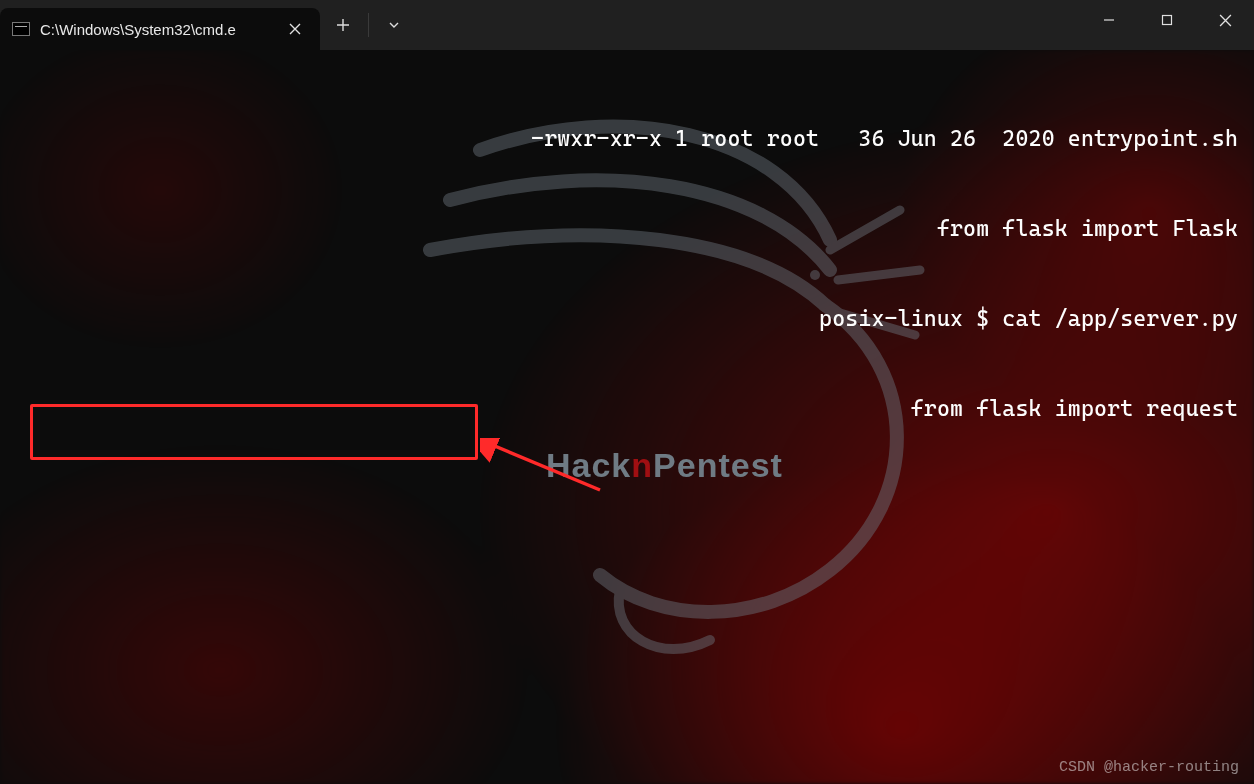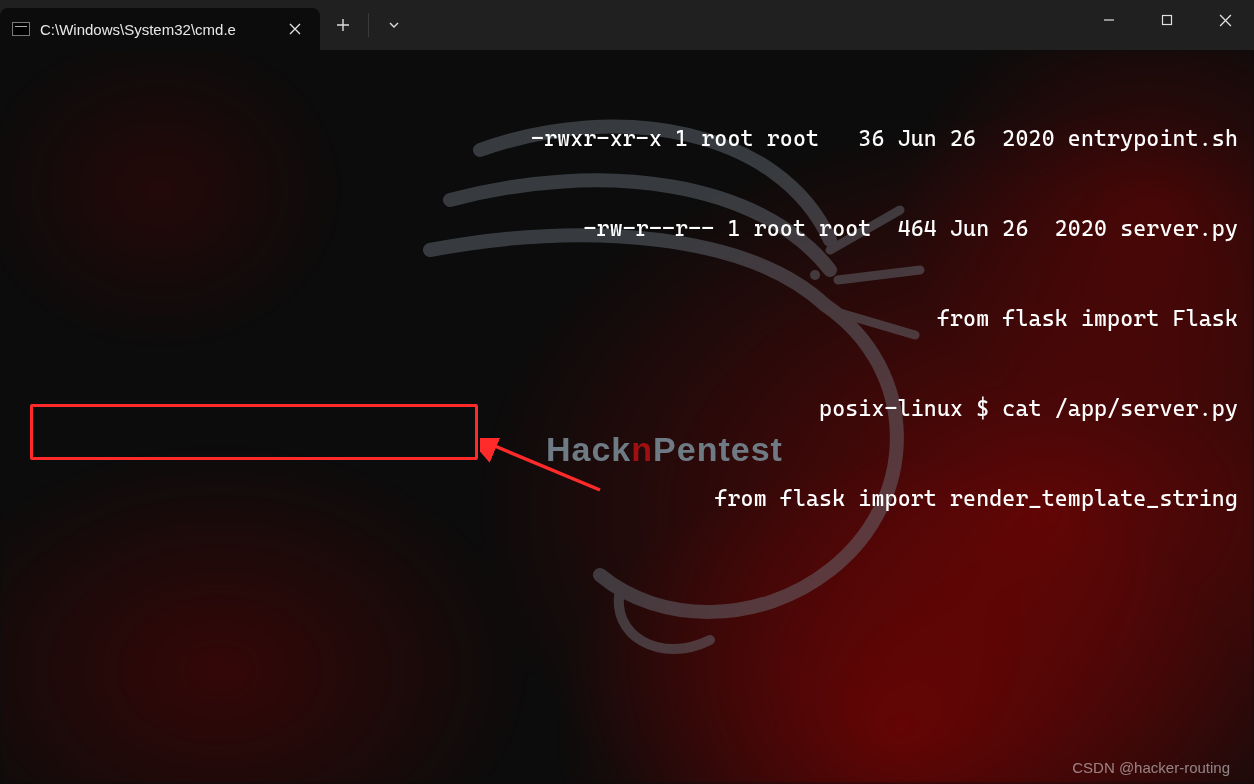--- a/index.html
+++ b/index.html
@@ -73,21 +73,21 @@
       radial-gradient(520px 380px at 220px 620px, rgba(120,0,0,0.42), transparent 60%),
       radial-gradient(300px 260px at 160px 140px, rgba(110,0,0,0.28), transparent 62%),
       radial-gradient(420px 360px at 1150px 160px, rgba(150,0,0,0.4), transparent 60%);
     filter: blur(2px);
     opacity:0.9;
   }
   .dragon {
     position:absolute; left:360px; top:20px; width:620px; height:620px; opacity:0.55;
   }
   .brand {
-    position:absolute; left:546px; top:380px; font-family: "Segoe UI", sans-serif;
+    position:absolute; left:546px; top:396px; font-family: "Segoe UI", sans-serif;
     font-size:34px; font-weight:600; letter-spacing:1px; color:#6f7b84;
   }
   .brand .n { color:#a00f12; }
 
   .term {
     position:relative; z-index:2;
     padding: 14px 16px 8px 16px;
     color:#fdfdfd;
     font-size:22px;
     line-height:30px;
@@ -101,22 +101,22 @@
   .flagbox {
     position:absolute; z-index:3;
     left:30px; top:354px; width:448px; height:56px;
     border:3px solid #ff2a2a; border-radius:2px;
     pointer-events:none;
   }
   .arrow {
     position:absolute; z-index:3; left:480px; top:388px; width:130px; height:60px; pointer-events:none;
   }
   .watermark {
-    position:absolute; right:24px; bottom:8px; z-index:4;
-    font-family:Liberation Sans, sans-serif; font-size:15px;
+    position:absolute; right:15px; bottom:8px; z-index:4;
+    font-family:Liberation Mono, monospace; font-size:15px;
     color:rgba(230,230,230,0.55);
   }
 </style>
 </head>
 <body>
 
 <div class="titlebar">
   <div class="tab">
     <span class="tabicon"></span>
     <span class="tabtitle">C:\Windows\System32\cmd.e</span>
@@ -172,24 +172,23 @@
         <circle cx="455" cy="205" r="5" fill="#6a737b" stroke="none"></circle>
       </g>
     </svg>
     <div class="brand">
       <span>Hack</span><span class="n">n</span><span>Pentest</span>
     </div>
   </div>
 
   <div class="term">
     <div class="line">-rwxr-xr-x 1 root root   36 Jun 26  2020 entrypoint.sh</div>
-    <div class="line">-rw-r--r-- 1 root root  464 Jun 26  2020 server.py</div>
     <div class="line">from flask import Flask</div>
     <div class="line">posix-linux $ cat /app/server.py</div>
-    <div class="line">from flask import render_template_string</div>
+    <div class="line">from flask import request</div>
     <div class="line"></div>
     
     <div class="line"></div>
     
     <div class="line"></div>
     
     
     
     
     

